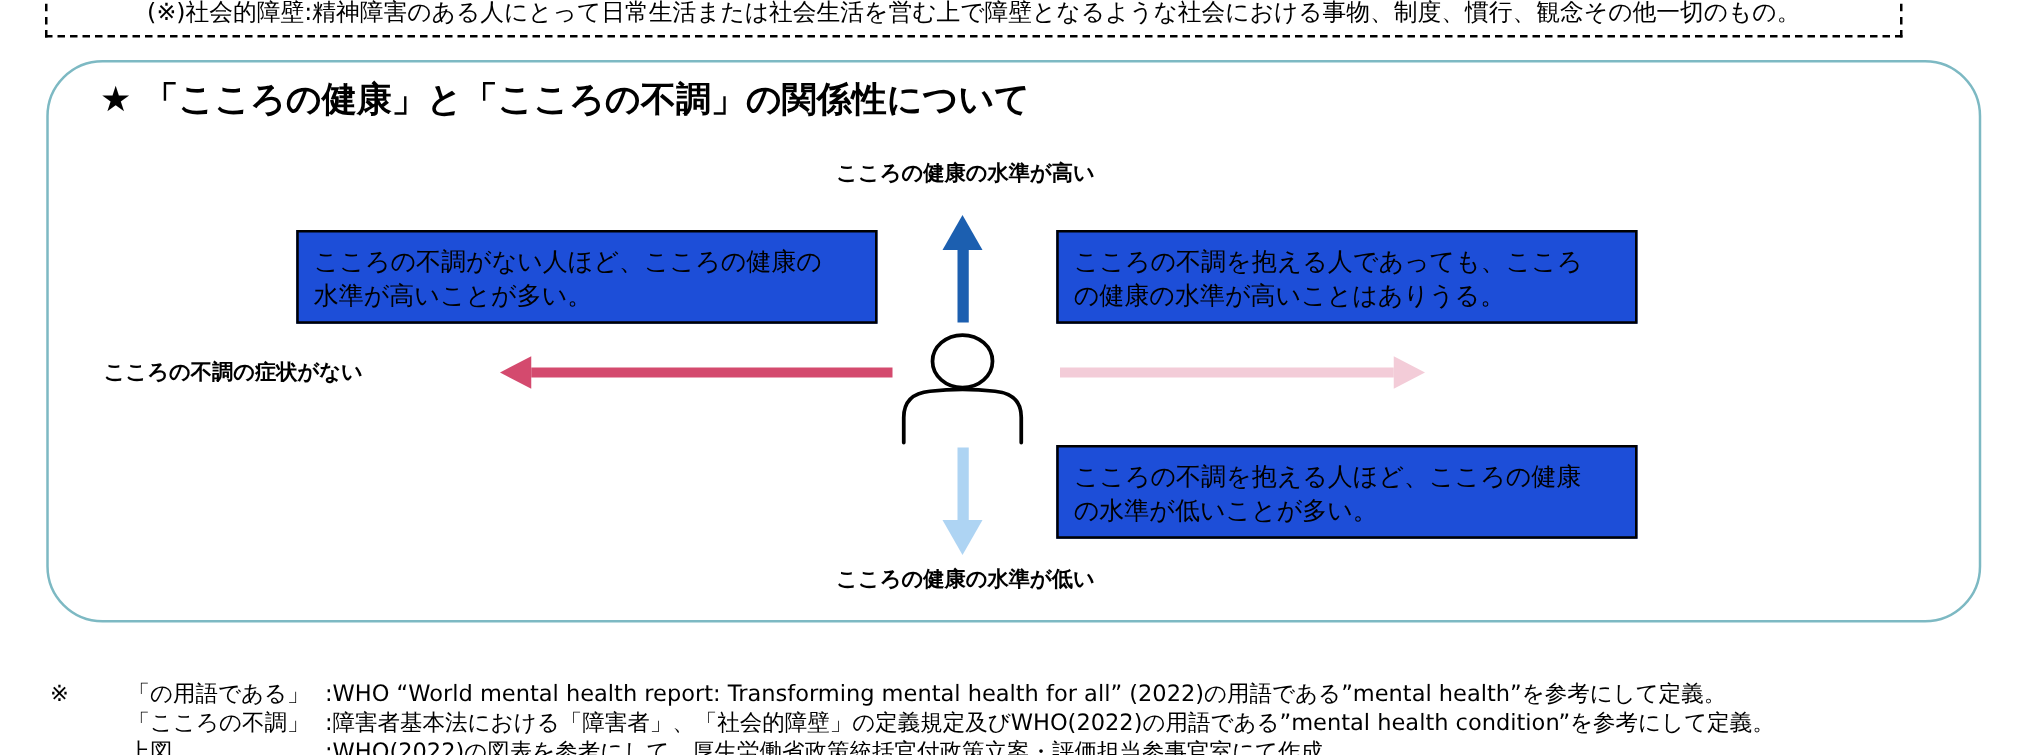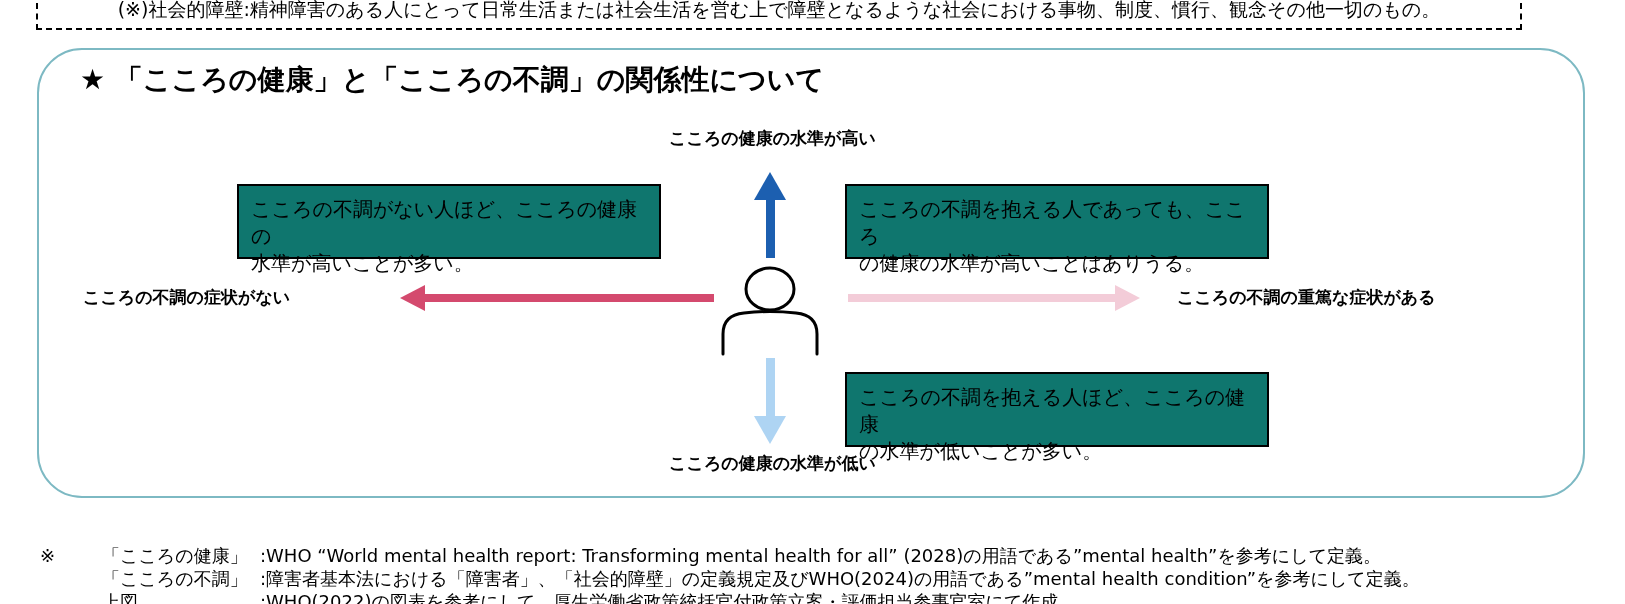--- a/index.html
+++ b/index.html
@@ -55,33 +55,33 @@
     white-space: nowrap;
   }
   .axis-top    { left: 600px; top: 127px; width: 345px; text-align: center; }
   .axis-bottom { left: 600px; top: 452px; width: 345px; text-align: center; }
   .axis-left   { left: 83px;  top: 286px; }
   .axis-right  { left: 1177px; top: 286px; }
 
   
   .qbox {
     position: absolute;
-    width: 424px; height: 75px;
+    width: 465px; height: 75px;
     border: 2px solid var(--box-border, #000);
     box-sizing: border-box;
-    background: #0f766e;
+    background: #1d4ed8;
     padding: 10px 12px;
     font-size: 20px;
     line-height: 1.35;
     white-space: pre-line;
   }
   .q-tl { left: 237px; top: 184px; }
   .q-tr { left: 845px; top: 184px; }
   .q-bl { left: 237px; top: 356px; }
-  .q-br { left: 845px; top: 372px; }
+  .q-br { left: 845px; top: 356px; }
 
   
   .arrow-v {
     position: absolute;
     width: 34px;
     display: flex;
     flex-direction: column;
     align-items: center;
   }
   .arrow-up { left: 753px; top: 172px; height: 86px; }
@@ -148,21 +148,20 @@
     <span>(※)社会的障壁:精神障害のある人にとって日常生活または社会生活を営む上で障壁となるような社会における事物、制度、慣行、観念その他一切のもの。</span>
   </div>
 
   <div class="panel"></div>
 
   <div class="panel-title">★ 「こころの健康」と「こころの不調」の関係性について</div>
 
   <div class="axis-label axis-top">こころの健康の水準が高い</div>
   <div class="axis-label axis-left">こころの不調の症状がない</div>
   <div class="axis-label axis-bottom">こころの健康の水準が低い</div>
-  <div class="axis-label axis-right">こころの不調の重篤な症状がある</div>
 
   <div class="qbox q-tl">こころの不調がない人ほど、こころの健康の
 水準が高いことが多い。</div>
   <div class="qbox q-tr">こころの不調を抱える人であっても、こころ
 の健康の水準が高いことはありうる。</div>
   <div class="qbox q-br">こころの不調を抱える人ほど、こころの健康
 の水準が低いことが多い。</div>
 
   <div class="arrow-v arrow-up">
     <div class="tri-up"></div>
@@ -183,25 +182,25 @@
 
   <div class="person">
     <svg width="120" height="95" viewBox="0 0 120 95" aria-hidden="true">
       <ellipse cx="60" cy="27" rx="24" ry="21" fill="#ffffff" stroke="#000000" stroke-width="3"></ellipse>
       <path d="M 13 92 L 13 72 Q 13 53 34 51 Q 47 49.5 60 49.5 Q 73 49.5 86 51 Q 107 53 107 72 L 107 92" fill="none" stroke="#000000" stroke-width="3" stroke-linecap="round"></path>
     </svg>
   </div>
 
   <div class="footnotes">
     <div class="cell">※</div>
-    <div class="cell">「こころの健康」</div>
-    <div class="cell">:WHO “World mental health report: Transforming mental health for all” (2028)の用語である”mental health”を参考にして定義。</div>
+    <div class="cell">「の用語である」</div>
+    <div class="cell">:WHO “World mental health report: Transforming mental health for all” (2022)の用語である”mental health”を参考にして定義。</div>
 
     <div class="cell"></div>
     <div class="cell">「こころの不調」</div>
-    <div class="cell">:障害者基本法における「障害者」、「社会的障壁」の定義規定及びWHO(2024)の用語である”mental health condition”を参考にして定義。</div>
+    <div class="cell">:障害者基本法における「障害者」、「社会的障壁」の定義規定及びWHO(2022)の用語である”mental health condition”を参考にして定義。</div>
 
     <div class="cell"></div>
     <div class="cell">上図</div>
     <div class="cell">:WHO(2022)の図表を参考にして、厚生労働省政策統括官付政策立案・評価担当参事官室にて作成</div>
   </div>
 
 </div>
 
 </body></html>

